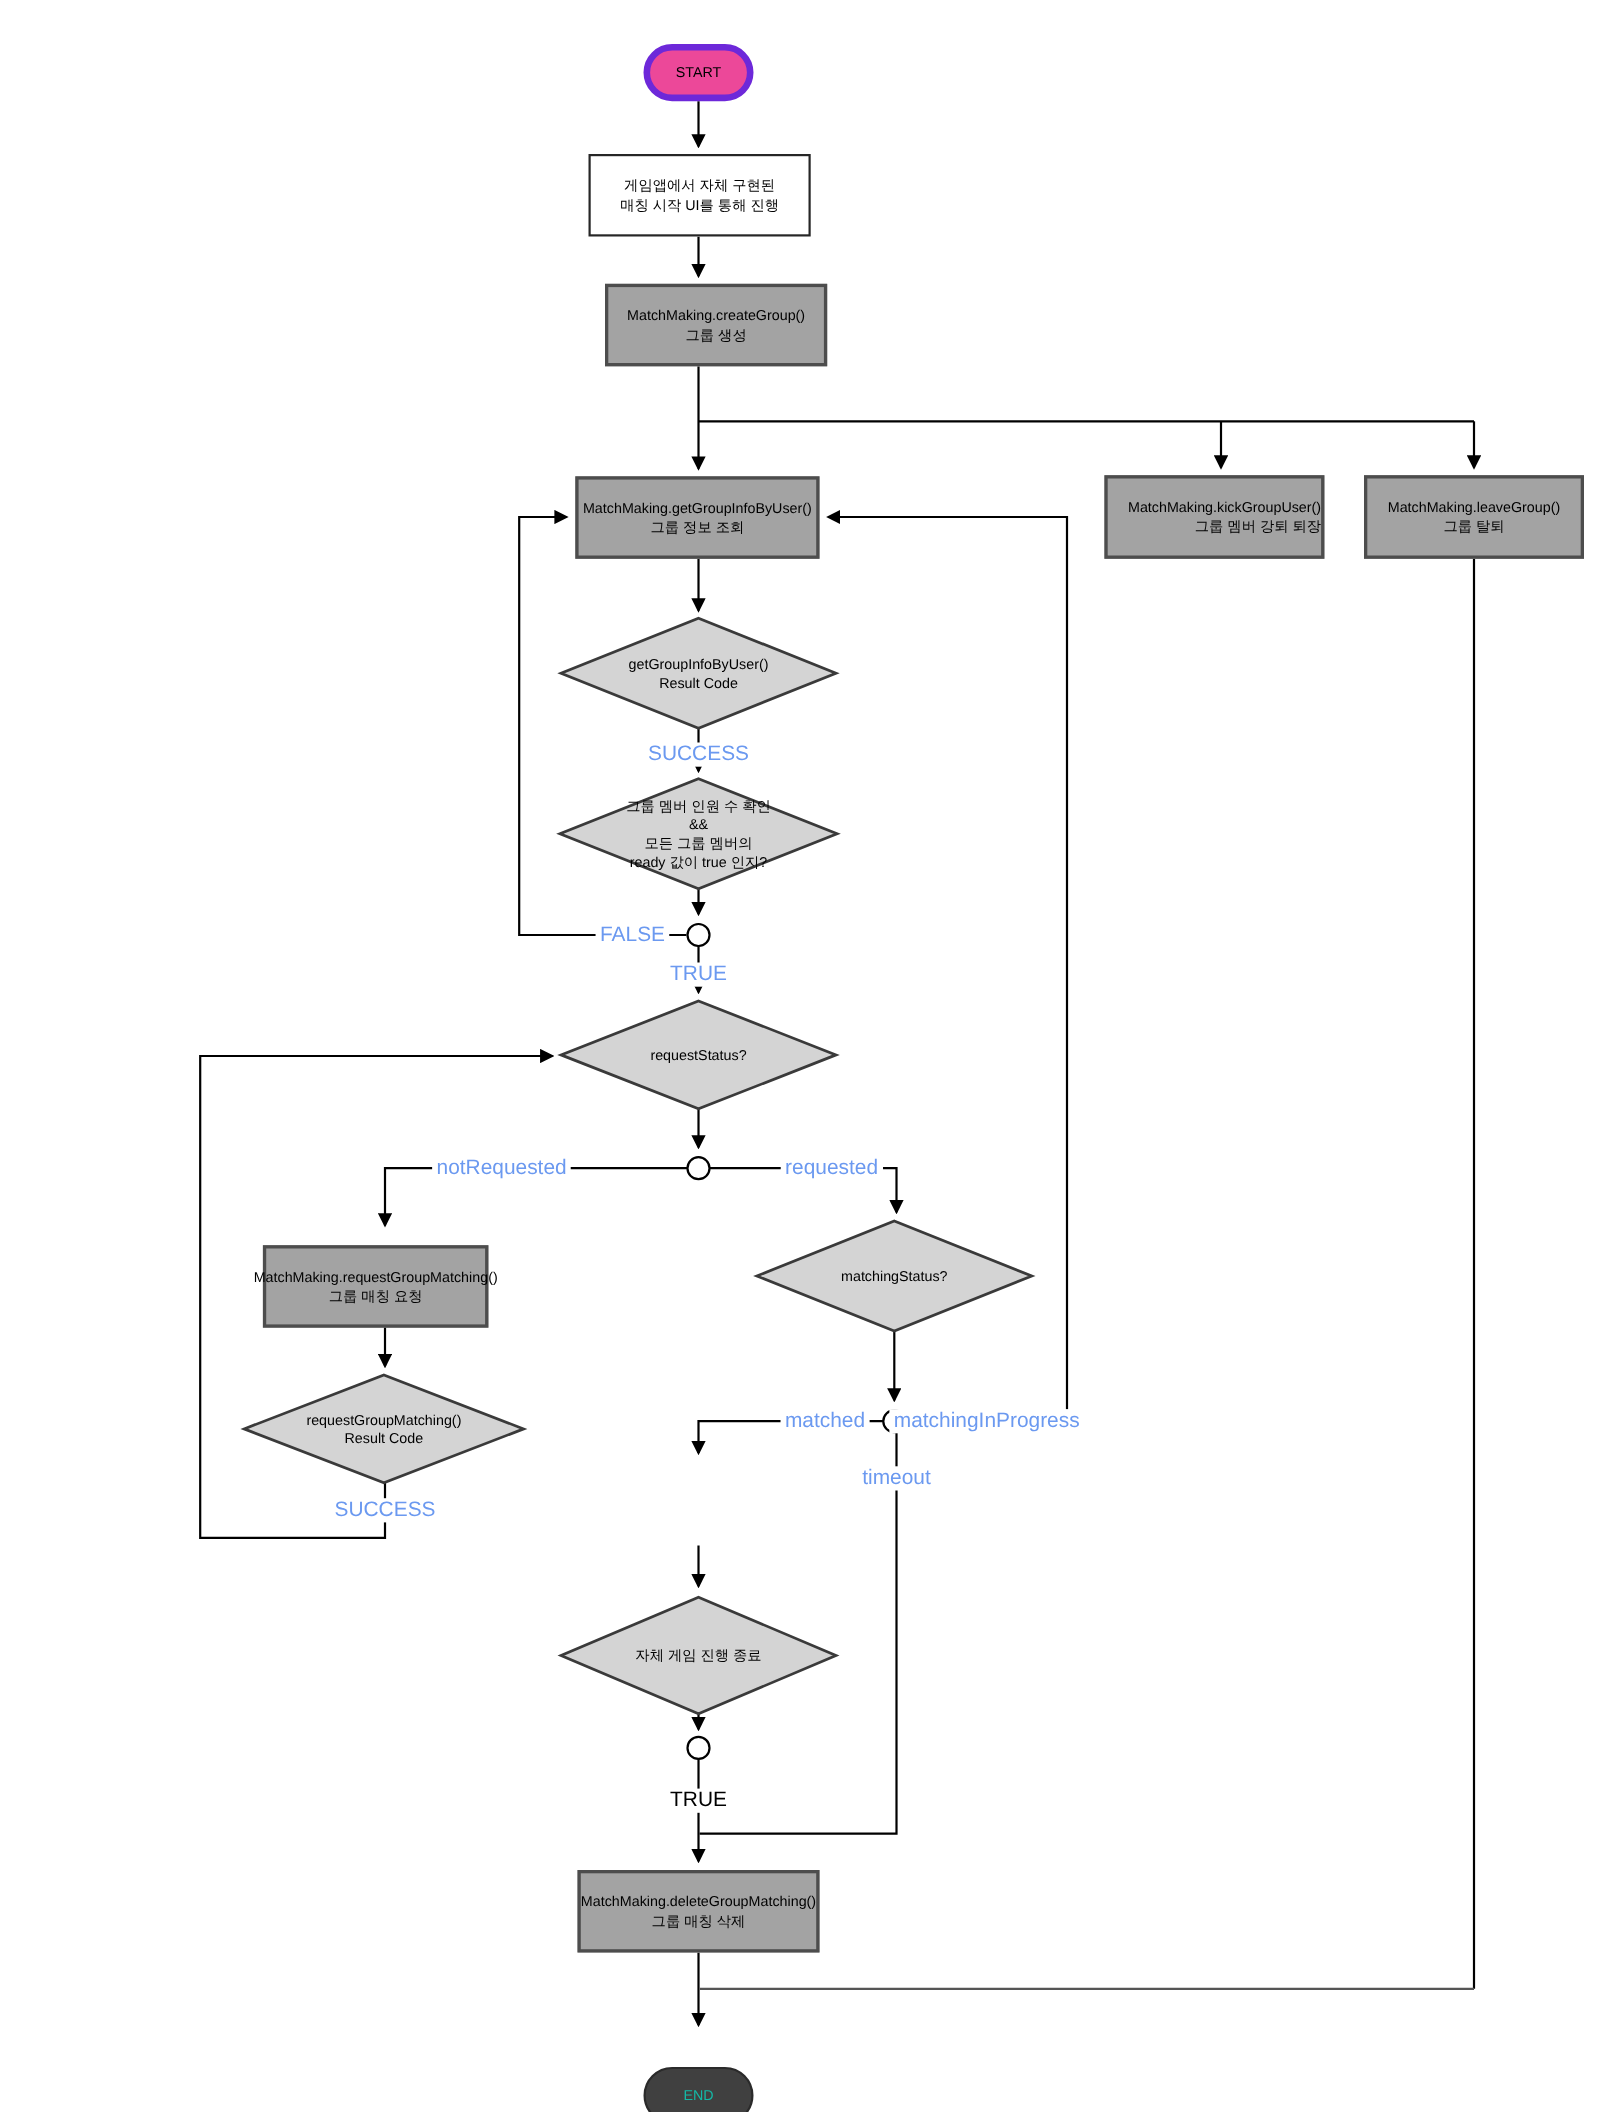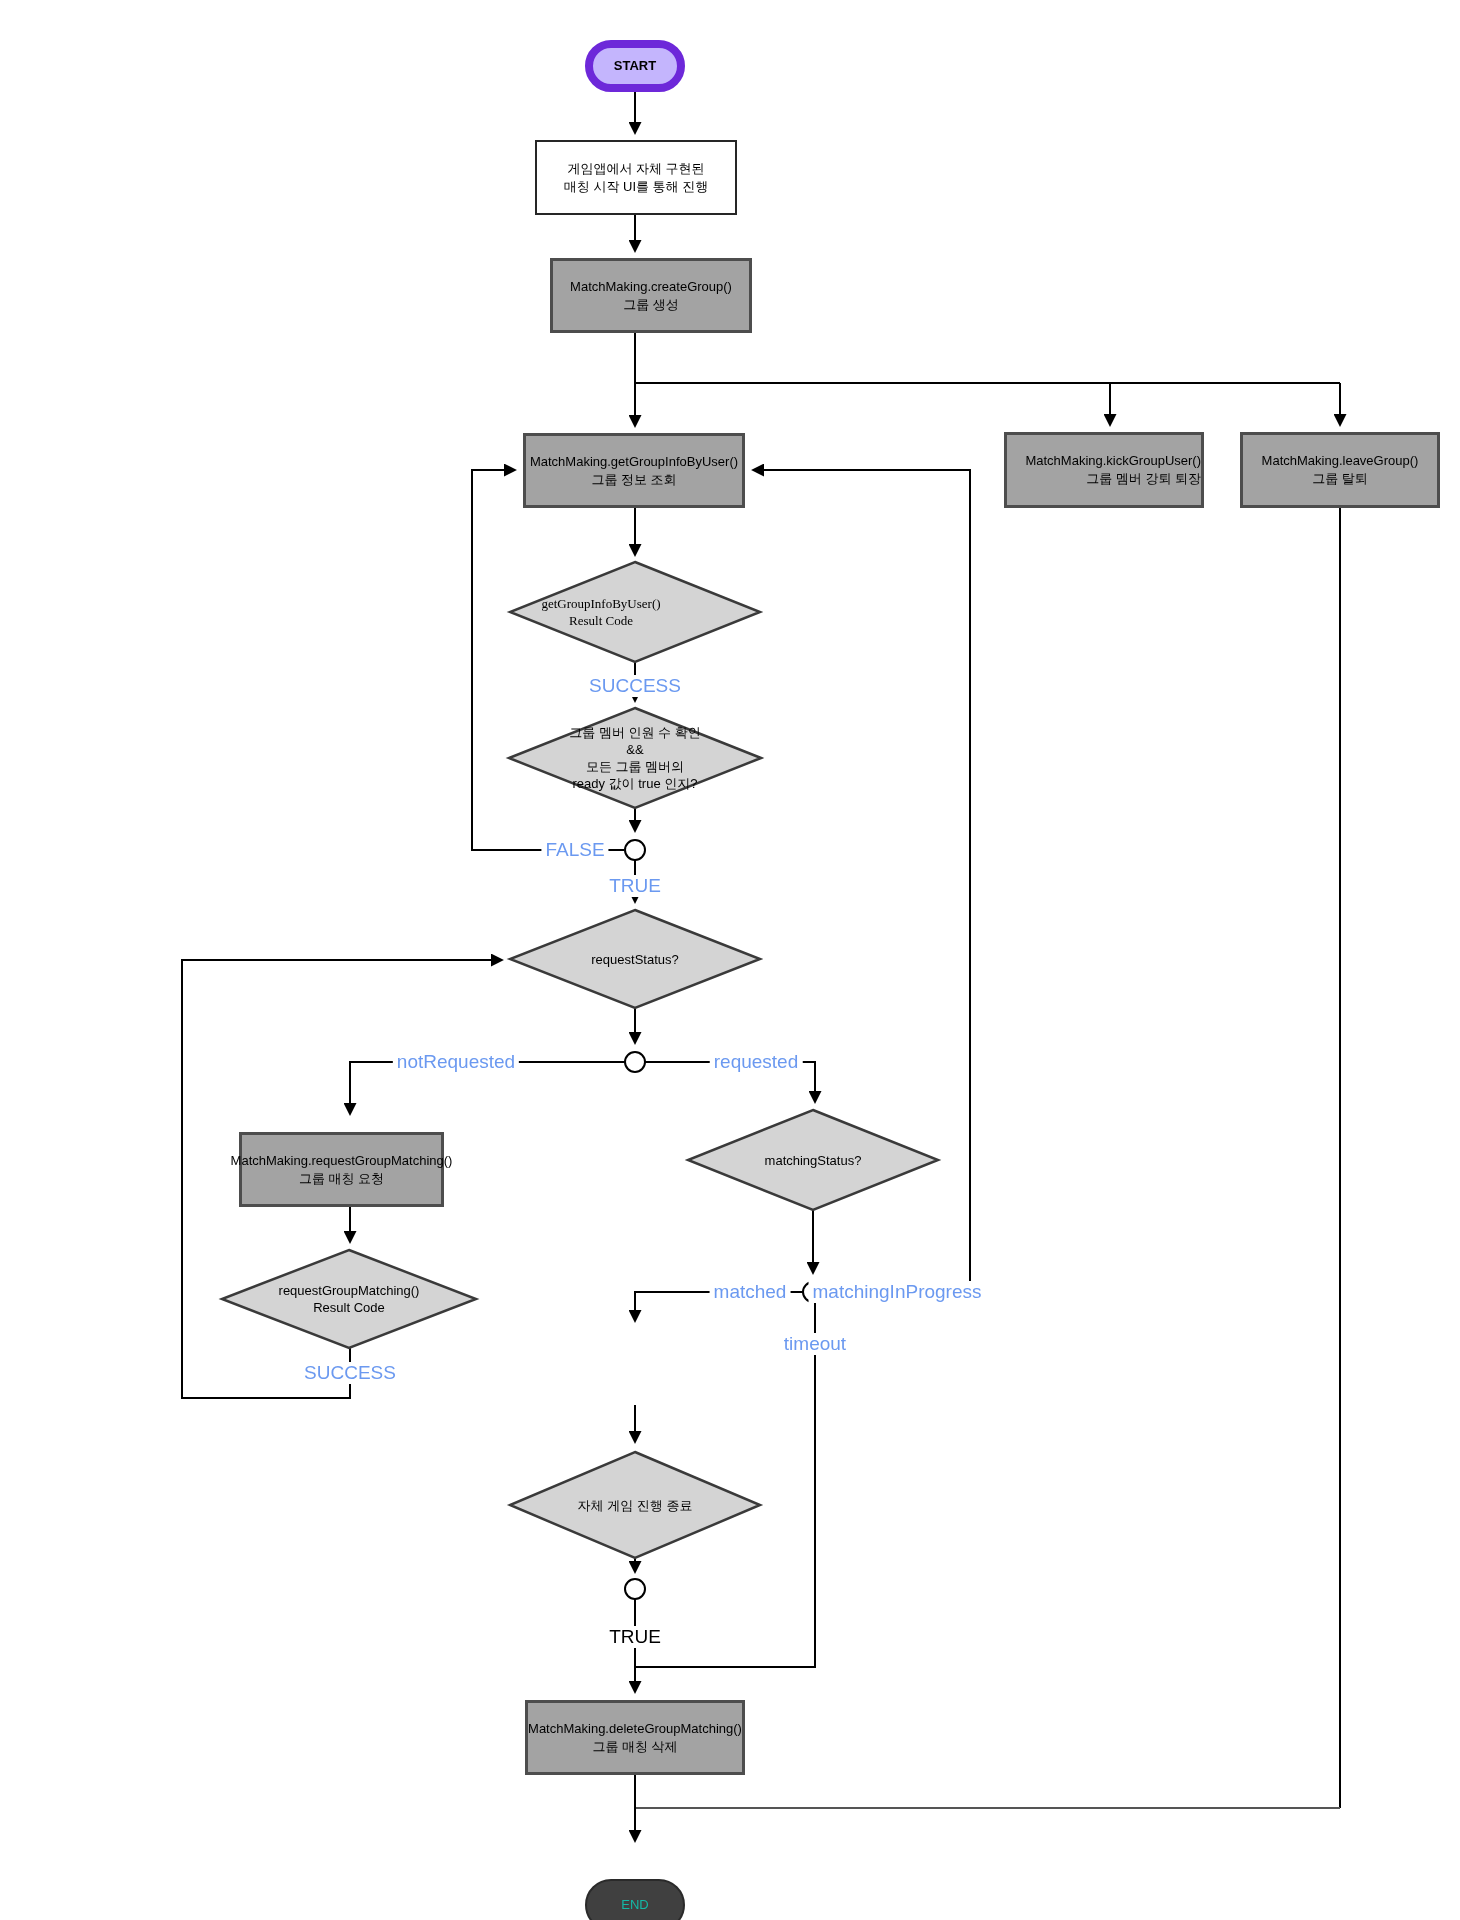--- a/index.html
+++ b/index.html
@@ -6,21 +6,21 @@
   #canvas{position:relative;width:1460px;height:1920px;background:#ffffff;
           font-family:"Liberation Sans", sans-serif;overflow:hidden;}
   #edges{position:absolute;left:0;top:0;width:1460px;height:1920px;}
 
   .node{position:absolute;display:flex;flex-direction:column;align-items:center;
         justify-content:center;text-align:center;font-size:13px;line-height:18px;
         color:#000;box-sizing:border-box;}
   .proc{background:#a3a3a3;border:3px solid #4d4d4d;}
   .io{background:#ffffff;border:2px solid #262626;}
   .pill{border-radius:26px;}
-  .start{background:#c4b5fd;border:8px solid #6d28d9;font-weight:bold;}
+  .start{background:#ec4899;border:6px solid #6d28d9;}
   .endn{background:#404040;border:2px solid #2a2a2a;color:#14b8a6;margin-top:30px;}
 
   .dtext{position:absolute;transform:translate(-50%,-50%);text-align:center;
          font-size:13px;line-height:17px;color:#000;white-space:nowrap;}
   .dtext span{display:block;}
 
   .elabel{position:absolute;transform:translate(-50%,-50%);background:#ffffff;
           padding:0 4px;font-size:19px;color:#6b99f0;white-space:nowrap;}
   .elabel.dark{color:#000000;}
 </style>
@@ -118,21 +118,21 @@
     <span>MatchMaking.requestGroupMatching()</span>
     <span>그룹 매칭 요청</span>
   </div>
 
 
   <div class="node proc" style="left:525px;top:1700px;width:220px;height:75px;">
     <span>MatchMaking.deleteGroupMatching()</span>
     <span>그룹 매칭 삭제</span>
   </div>
 
-  <div class="dtext" style="left:601px;top:612px;font-family:Liberation Serif, serif;">
+  <div class="dtext" style="left:635px;top:612px;">
     <span>getGroupInfoByUser()</span>
     <span>Result Code</span>
   </div>
 
   <div class="dtext" style="left:635px;top:758px;">
     <span>그룹 멤버 인원 수 확인</span>
     <span>&amp;&amp;</span>
     <span>모든 그룹 멤버의</span>
     <span>ready 값이 true 인지?</span>
   </div>

